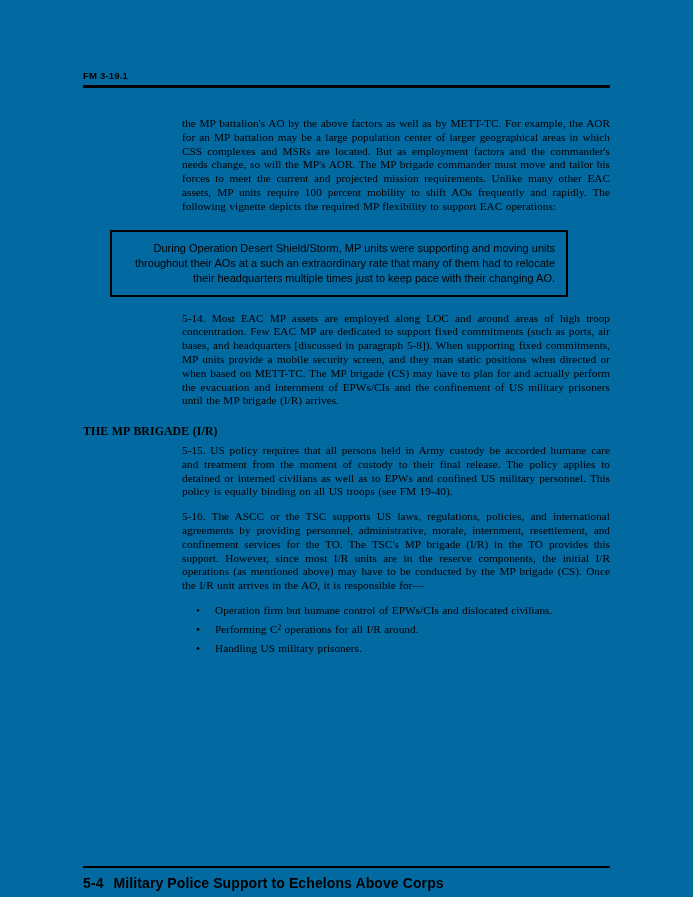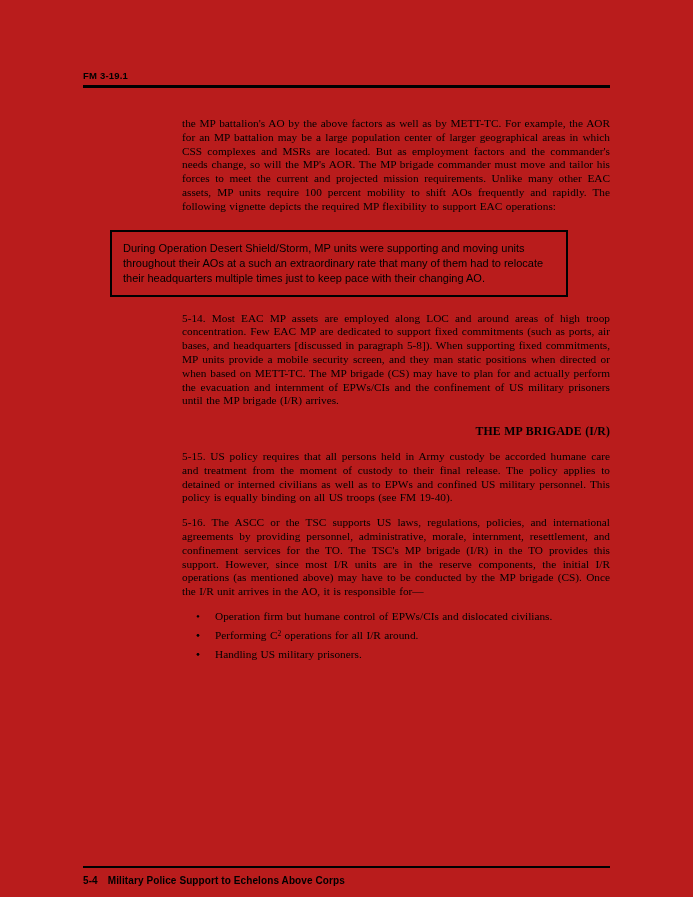--- a/index.html
+++ b/index.html
@@ -1,20 +1,20 @@
 <!DOCTYPE html>
 <html><head>
 <meta charset="utf-8">
 <style>
   html, body { margin: 0; padding: 0; background: #ffffff; }
   .page {
     position: relative;
     width: 693px;
     height: 897px;
-    background: #b91c1c;
+    background: #0369a1;
     color: #000000;
     overflow: hidden;
   }
   .header-text {
     position: absolute;
     left: 83px;
     top: 70px;
     font-family: "Liberation Sans", sans-serif;
     font-weight: bold;
     font-size: 9.5px;
@@ -41,29 +41,29 @@
   }
   .content p { margin: 0 0 11px 0; }
   .vignette-box {
     border: 2px solid #000000;
     margin: 16px 0 15px -72px;
     padding: 9px 11px;
     width: 432px;
     font-family: "Liberation Sans", sans-serif;
     font-size: 11px;
     line-height: 15px;
-    text-align: left;
+    text-align: right;
     word-spacing: normal;
   }
   .section-heading {
     font-family: "Liberation Serif", serif;
     font-size: 11.8px;
     font-weight: bold;
-    margin: 17px 0 11px -99px;
-    text-align: right;
+    margin: 17px 0 5px -99px;
+    text-align: left;
     letter-spacing: 0.1px;
   }
   ul.bullets {
     list-style: none;
     margin: 0;
     padding: 0;
   }
   ul.bullets li {
     position: relative;
     padding-left: 33px;
@@ -86,21 +86,21 @@
     width: 527px;
     height: 1.5px;
     background: #000000;
   }
   .page-footer {
     position: absolute;
     left: 83px;
     top: 875px;
     font-family: "Liberation Sans", sans-serif;
     font-weight: bold;
-    font-size: 10px;
+    font-size: 14px;
     letter-spacing: 0.1px;
   }
   .page-footer .gap { display: inline-block; width: 10px; }
 </style>
 </head>
 <body>
 
 <div class="page">
 
   <div class="header-text">FM 3-19.1</div>

